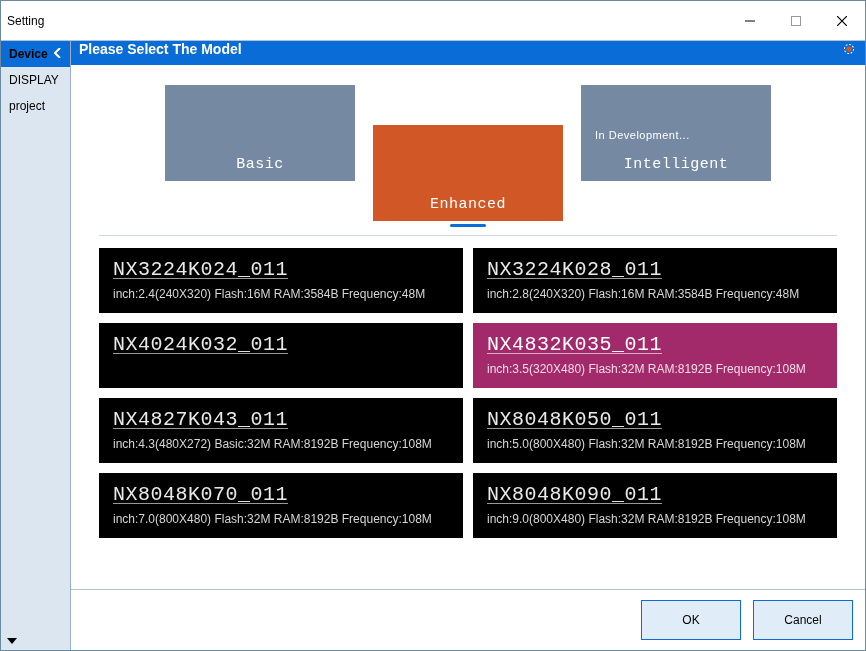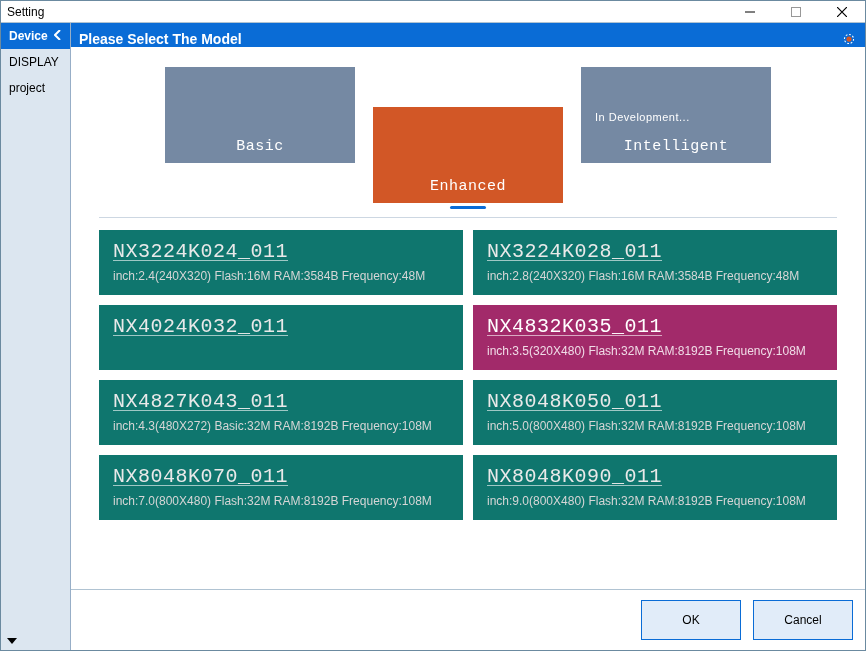--- a/index.html
+++ b/index.html
@@ -1,56 +1,56 @@
 <!DOCTYPE html>
 <html><head>
 <meta charset="utf-8">
 <style>
   * { box-sizing: border-box; }
   html, body { margin: 0; padding: 0; height: 100%; font-family: "Segoe UI", Arial, sans-serif; font-size: 12px; color: #000; }
   body { background: #fff; width: 866px; height: 651px; overflow: hidden; border: 1px solid #6b8aa0; display: flex; flex-direction: column; }
 
   
-  .titlebar { height: 22px; display: flex; align-items: center; padding: 0 0 0 6px; border-bottom: 1px solid #b0c3d2; background: #fff; }
+  .titlebar { height: 40px; display: flex; align-items: center; padding: 0 0 0 6px; border-bottom: 1px solid #b0c3d2; background: #fff; }
   .titlebar-title { flex: 1; font-size: 12px; color: #000; }
   .tb-btn { width: 46px; height: 29px; display: flex; align-items: center; justify-content: center; color: #000; }
   .tb-btn svg { width: 10px; height: 10px; }
   .tb-btn.max { opacity: .4; }
 
   
   .mainrow { flex: 1; display: flex; overflow: hidden; }
 
   
   .sidebar { width: 70px; background: #dce6f0; border-right: 1px solid #97aec7; display: flex; flex-direction: column; }
   .side-item { padding: 6px 8px; font-size: 12px; color: #000; cursor: pointer; }
-  .side-item.active { background: #0a6cd6; color: #ffffff; font-weight: 700; display: flex; align-items: center; }
+  .side-item.active { background: #0a6cd6; color: #000000; font-weight: 700; display: flex; align-items: center; }
   .side-arrow { margin-left: auto; }
   .side-spacer { flex: 1; }
   .side-expand { padding: 4px 6px; color: #000; cursor: pointer; display: flex; justify-content: flex-start; }
   .side-expand svg { width: 10px; height: 10px; }
 
   
   .content { flex: 1; display: flex; flex-direction: column; overflow: hidden; }
-  .header-bar { height: 24px; background: #0a6cd6; color: #fff; display: flex; align-items: flex-end; padding: 0 8px; font-size: 14px; font-weight: 700; }
+  .header-bar { height: 24px; background: #0a6cd6; color: #fff; display: flex; align-items: flex-start; padding: 0 8px; font-size: 14px; font-weight: 700; }
   .header-bar .gear { margin-left: auto; width: 16px; height: 16px; display: flex; align-items: center; justify-content: center; }
 
   .panel { flex: 1; padding: 20px 28px 0 28px; overflow: hidden; display: flex; flex-direction: column; }
 
   
   .cats { display: flex; gap: 18px; justify-content: center; margin-bottom: 14px; }
   .cat { width: 190px; height: 96px; background: #7589a3; color: #fff; position: relative; display: flex; align-items: flex-end; justify-content: center; padding-bottom: 8px; font-family: "Courier New", monospace; font-size: 15px; letter-spacing: .5px; cursor: pointer; }
   .cat.selected { background: #d25726; margin-top: 40px; }
   .cat .dev-note { position: absolute; top: 44px; left: 14px; font-family: "Segoe UI", Arial, sans-serif; font-size: 11px; color: #fff; }
   .cat-underline { display: block; position: absolute; bottom: -6px; left: 50%; transform: translateX(-50%); width: 36px; height: 3px; background: #0a6cd6; border-radius: 2px; }
 
   .hr { height: 1px; background: #cdd7e2; margin: 0 0 12px 0; }
 
   
   .grid { display: grid; grid-template-columns: 1fr 1fr; gap: 10px 10px; }
-  .card { background: #0f766e; color: #e9e9e9; padding: 10px 14px 12px 14px; cursor: pointer; }
+  .card { background: #000000; color: #e9e9e9; padding: 10px 14px 12px 14px; cursor: pointer; }
   .card.selected { background: #a22a6a; color: #fff; }
   .card .mtitle { font-family: "Courier New", monospace; font-size: 20px; margin-bottom: 6px; letter-spacing: .5px; text-decoration: underline; text-underline-offset: 3px; text-decoration-thickness: 1px; text-decoration-color: rgba(255,255,255,.6); }
   .card .mspec { font-size: 12px; color: #d6d6d6; }
   .card.selected .mspec { color: #f0dce7; }
 
   
   .footer { border-top: 1px solid #b0c3d2; padding: 10px 12px; display: flex; justify-content: flex-end; gap: 12px; background: #fff; }
   .btn { width: 100px; height: 40px; border: 1px solid #0a6cd6; background: #e1ecf9; color: #000; font-size: 12px; display: flex; align-items: center; justify-content: center; cursor: pointer; }
 </style>
 </head>

